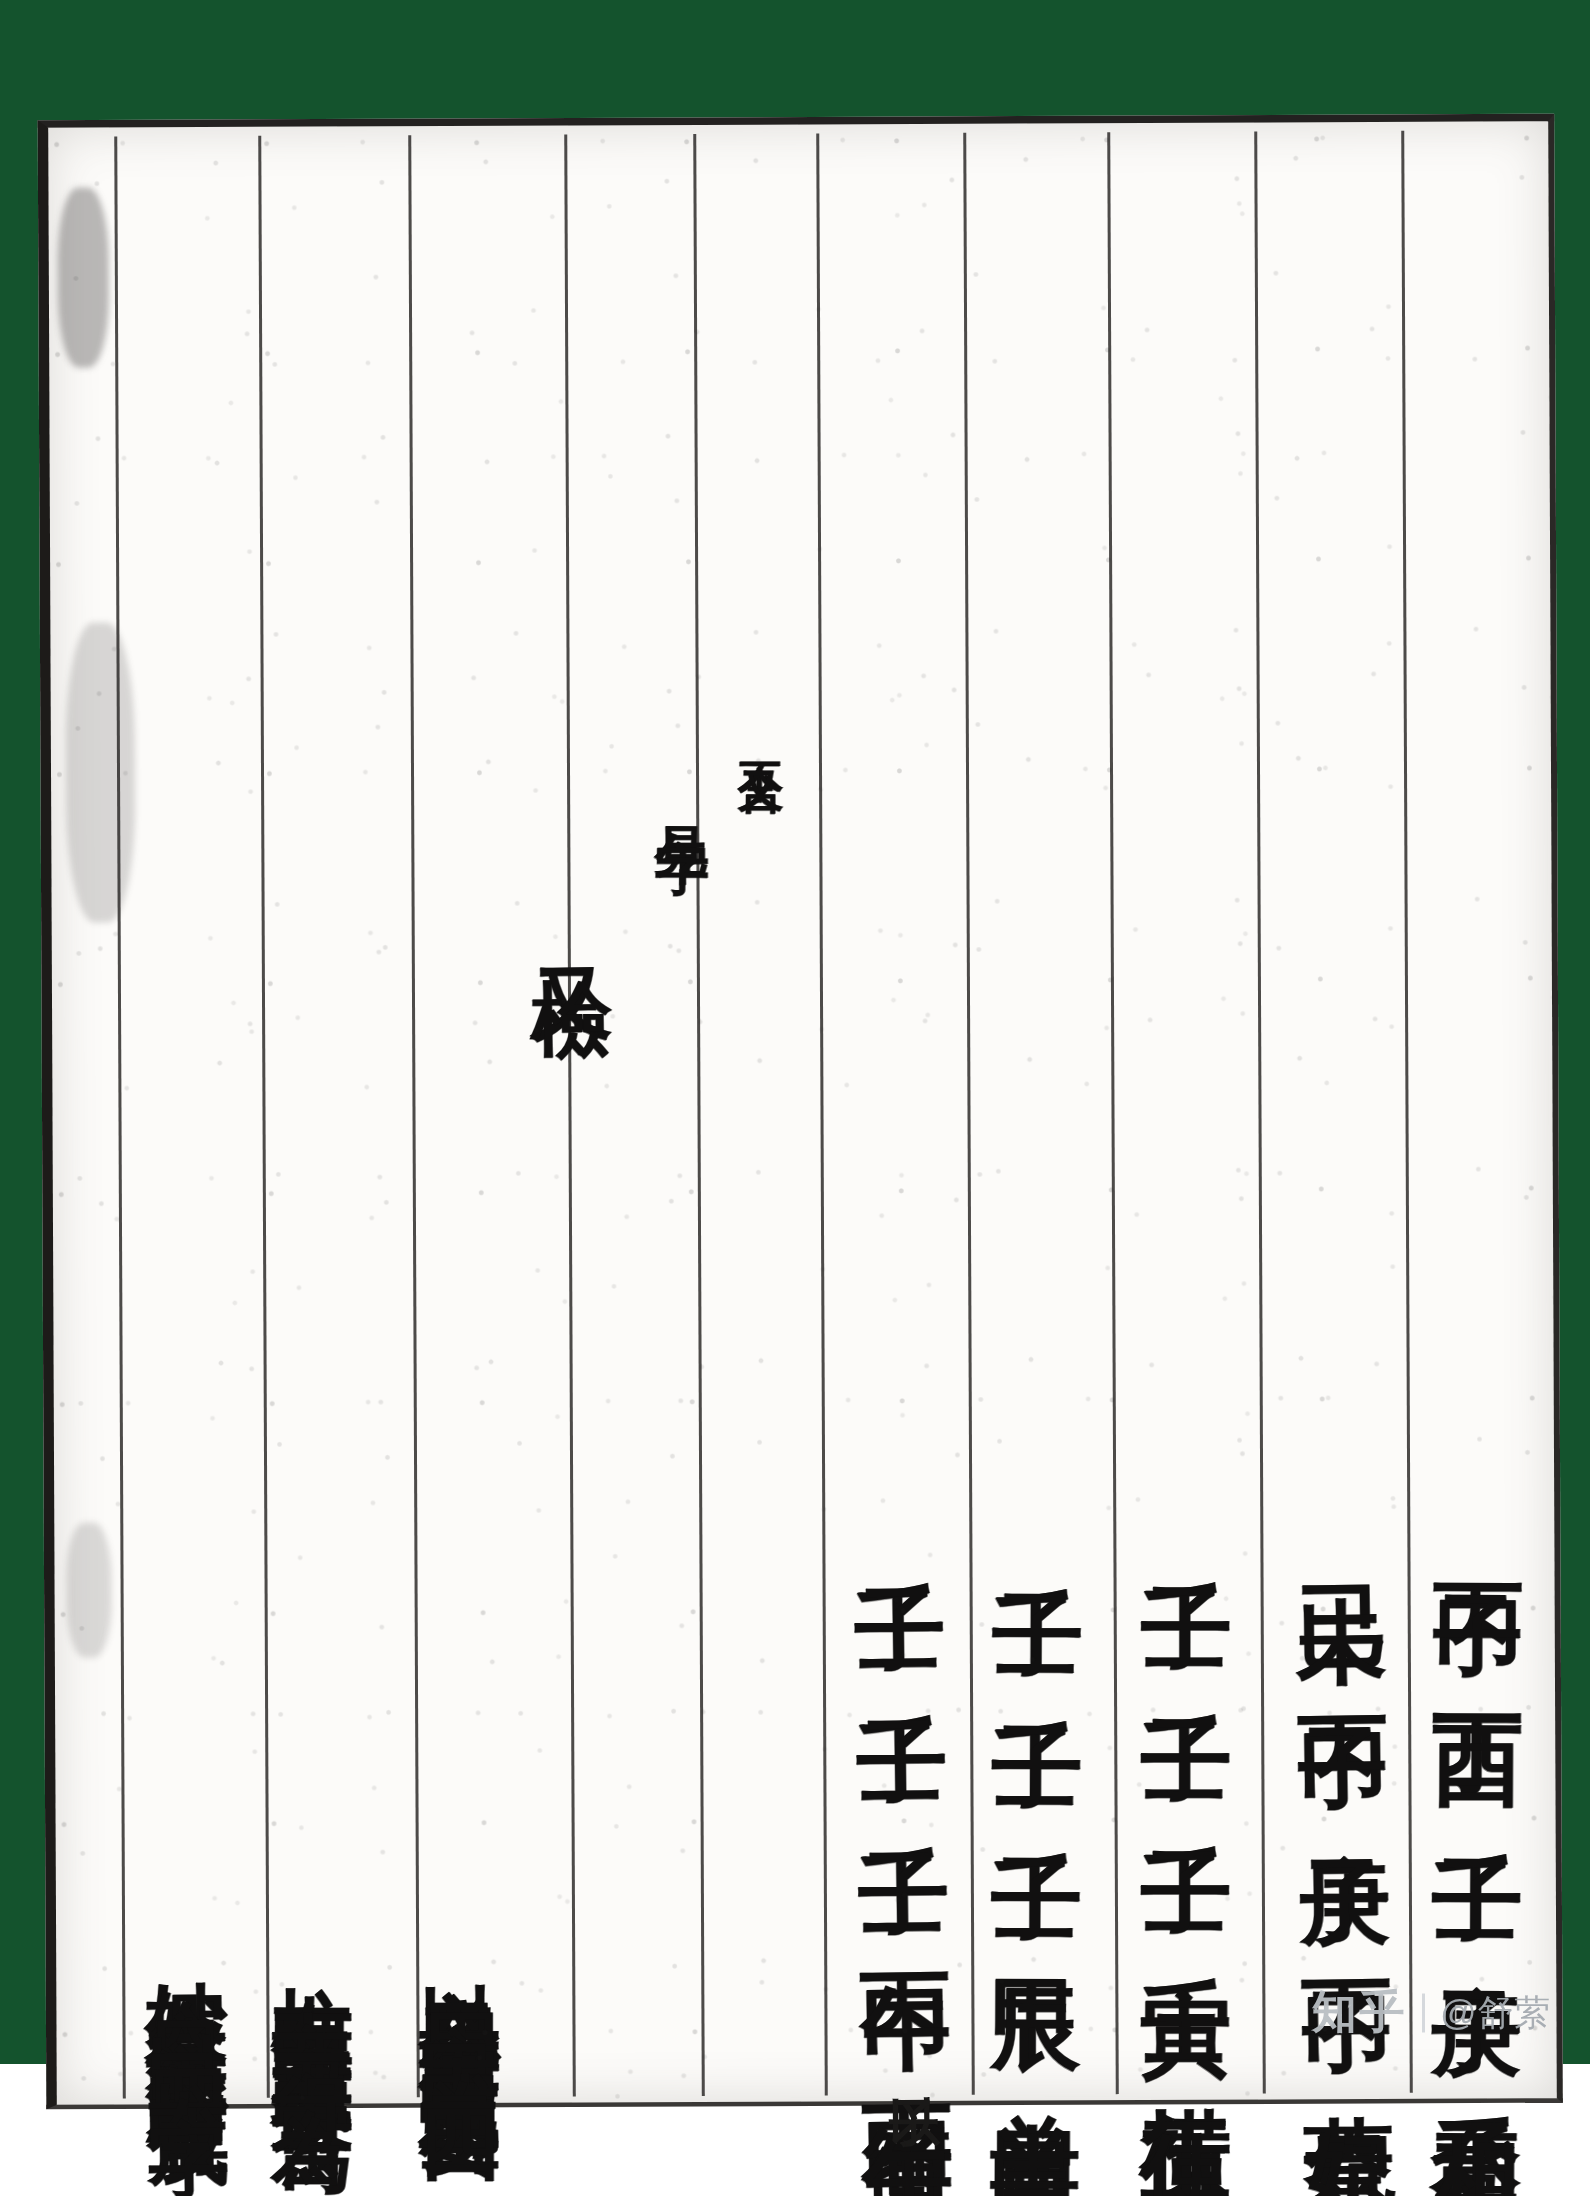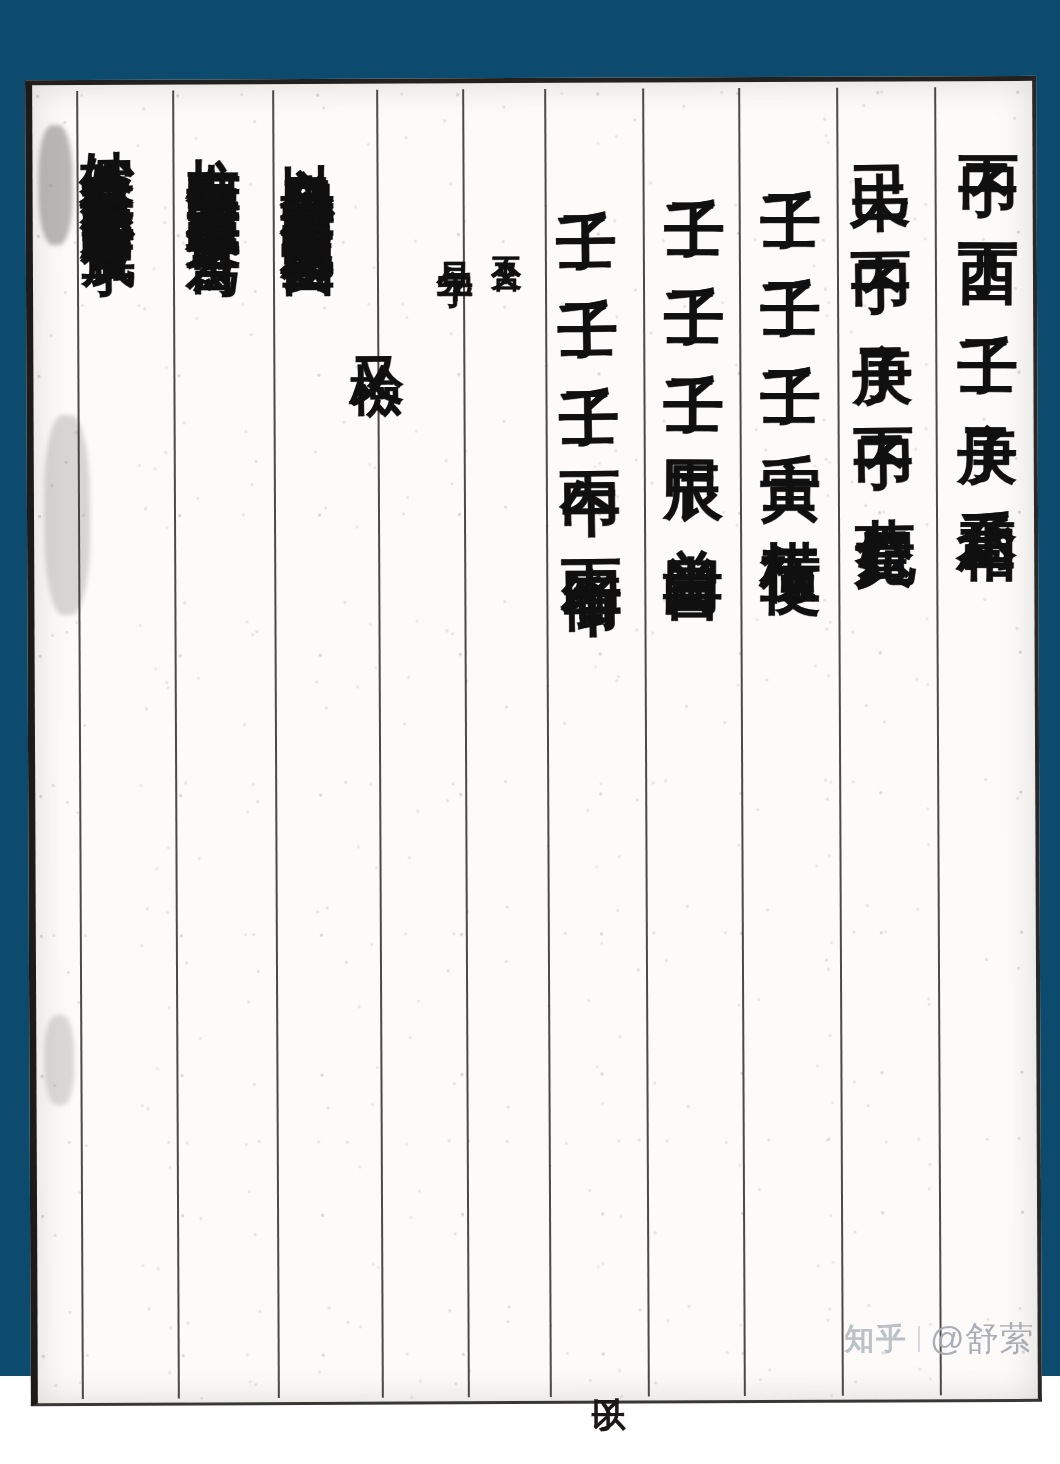--- a/index.html
+++ b/index.html
@@ -15,21 +15,22 @@
     font-family: "DejaVu Serif", serif;
     overflow: hidden;
   }
 
   
   #scan {
     position: absolute;
     left: 0; top: 0;
     width: 1060px;
     height: 1376px;
-    background: #0c4a6e;
+    background: #14532d;
+    text-align: right;
   }
 
   
   #scan::before {
     content: "";
     position: absolute;
     left: 8px; top: 18px;
     width: 1038px; height: 1400px;
     background:
       radial-gradient(circle at 12% 30%, rgba(120,120,120,.18) 0 2px, transparent 3px),
@@ -155,21 +156,21 @@
     font-size: 30px;
     font-weight: 700;
     letter-spacing: .06em;
   }
   #watermark .sep {
     width: 2px; height: 26px;
     background: #d3d7db;
   }
   #watermark .handle {
     color: #a5abb1;
-    font-size: 34px;
+    font-size: 24px;
   }
 </style>
 </head>
 <body>
 
 <div id="scan">
 
   <div id="leaf">
 
     <div class="smudge" style="left:6px; top:40px; width:34px; height:120px;"></div>

